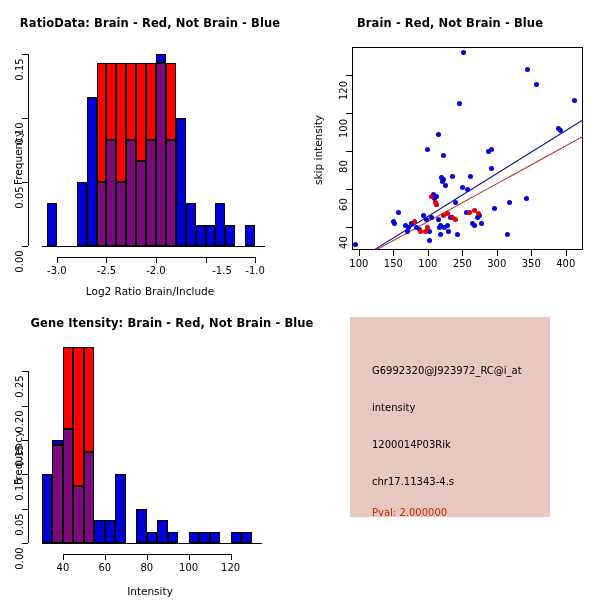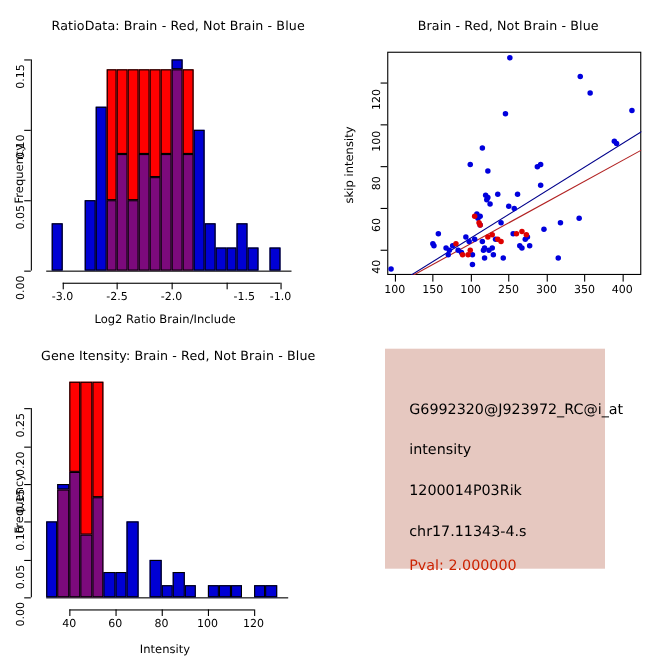--- a/index.html
+++ b/index.html
@@ -18,33 +18,32 @@
   .page {
     position: relative;
     width: 600px;
     height: 600px;
   }
   .panel {
     position: absolute;
   }
   #panel-ratio   { left: 0;   top: 0;   width: 300px; height: 300px; }
   #panel-scatter { left: 300px; top: 0; width: 300px; height: 300px; }
-  #panel-gene    { left: 0;   top: 300px; width: 300px; height: 300px; }
+  #panel-gene    { left: 0;   top: 300px; width: 300px; height: 300px; padding-left: 44px; }
   #panel-info    { left: 300px; top: 300px; width: 300px; height: 300px; }
 
   .plot-title {
     position: absolute;
     left: 0;
     width: 100%;
     text-align: center;
-    font-weight: normal;
+    font-weight: bold;
     font-size: 11.5px;
     letter-spacing: 0.1px;
     white-space: nowrap;
-    margin-left: 12px;
   }
   .axis-title {
     position: absolute;
     font-size: 10.5px;
     white-space: nowrap;
   }
   .axis-title.y {
     transform-origin: 0 0;
     transform: rotate(-90deg);
   }
@@ -100,21 +99,21 @@
     position: absolute;
     left: 50px;
     top: 17px;
     width: 200px;
     height: 200px;
     background: #e6c8c0;
   }
   .info-line {
     position: absolute;
     left: 22px;
-    font-size: 13px;
+    font-size: 10px;
     white-space: nowrap;
     color: #000000;
   }
   .info-line.pval { color: #cc2200; }
   .clip { overflow: hidden; }
 </style>
 </head>
 <body>
 
 <div class="page">

